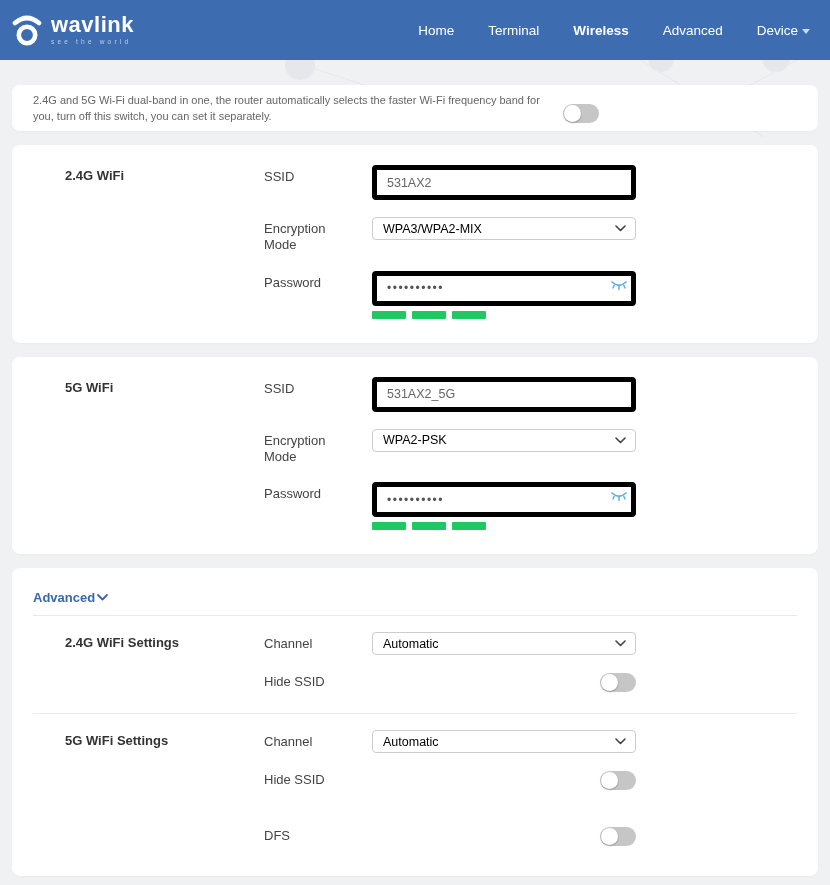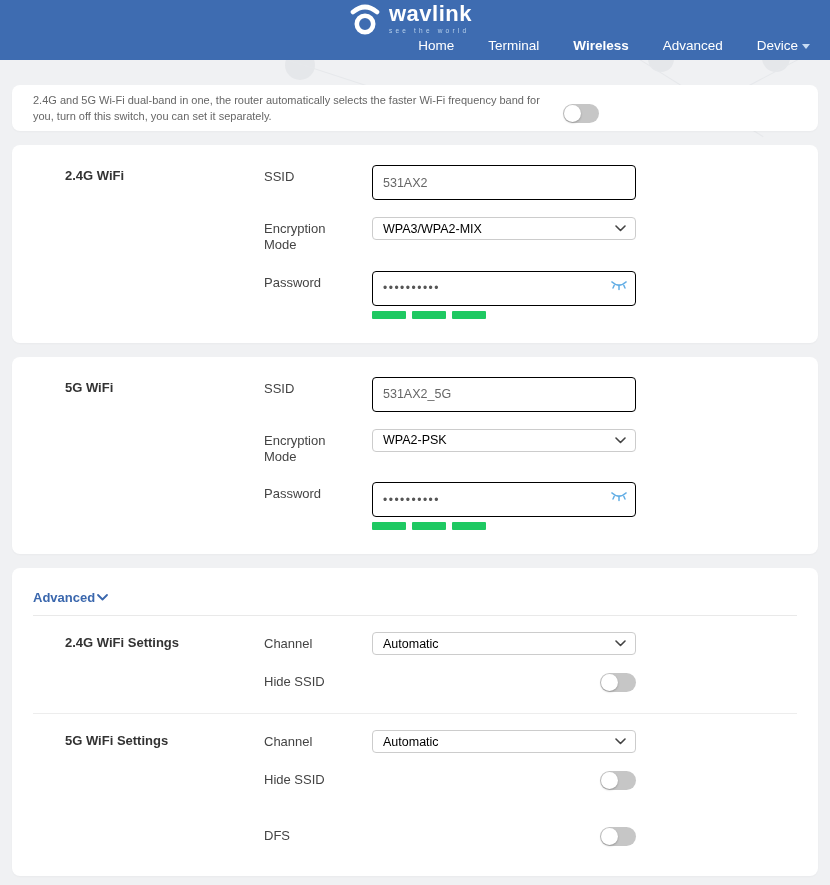--- a/index.html
+++ b/index.html
@@ -9,21 +9,21 @@
     background:#f0f1f3;
     overflow:hidden;
     position:relative;
   }
 
   
   .topbar {
     height:60px; background:#3e6cb1;
     display:flex; align-items:center;
     padding:0 20px 0 10px;
-    position:relative; z-index:3;flex-direction:column;
+    position:relative; z-index:3;
   }
   .brand { display:flex; align-items:center; gap:7px; cursor:pointer; }
   .brand-text { display:flex; flex-direction:column; line-height:1; }
   .brand-name { color:#fff; font-size:22px; font-weight:bold; letter-spacing:.5px; }
   .brand-tagline { color:#b9d2ec; font-size:6.5px; letter-spacing:3.2px; margin-top:3px; }
   .nav { margin-left:auto; display:flex; align-items:center; gap:34px; }
   .nav-item { font-size:13.5px; color:#ffffff; text-decoration:none; cursor:pointer; display:flex; align-items:center; gap:4px; }
   .nav-item.active { color:#ffffff; font-weight:bold; }
   .caret { display:inline-block; width:0; height:0; border-left:4px solid transparent; border-right:4px solid transparent; border-top:5px solid #c8dcf3; margin-top:2px; }
 
@@ -51,21 +51,21 @@
   .rows { flex:1; }
   .form-row { display:flex; align-items:flex-start; margin-bottom:17px;gap:8px; }
   .form-row:last-child { margin-bottom:0; }
   .field-label { width:100px; font-size:13px; color:#444; padding-top:4px; line-height:1.25; padding-right:8px; }
   .control { width:264px; position:relative; }
   .toggle-row { align-items:center; min-height:20px; }
   .toggle-row .field-label { padding-top:0; }
   .toggle-row .control { display:flex; justify-content:flex-end; }
 
   .text-input {
-    width:100%; height:35px; border:1px solid #000000; border-radius:4px;
+    width:100%; height:35px; border:5px solid #000000; border-radius:4px;
     padding:8px 10px; font-size:12.5px; color:#666; background:#fff;
     font-family:inherit; outline:none;
   }
   .pwd-input { padding-right:30px; font-size:12px; letter-spacing:1.5px; color:#555; }
   .eye { position:absolute; right:8px; top:6px; cursor:pointer; }
 
   .bars { display:flex; gap:6px; margin-top:5px; }
   .bar { width:34px; height:8px; border-radius:1px; background:#1ec962; }
 
   .select {

